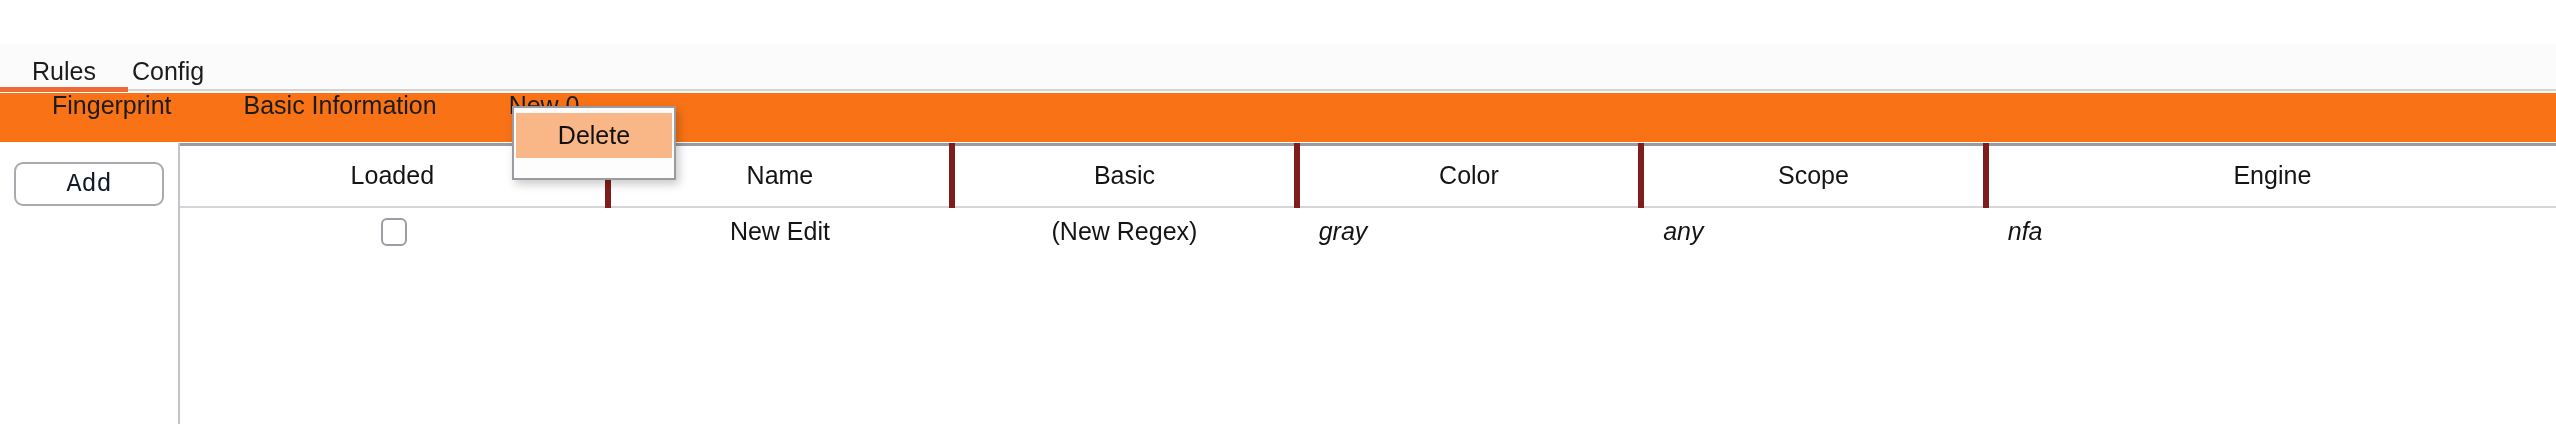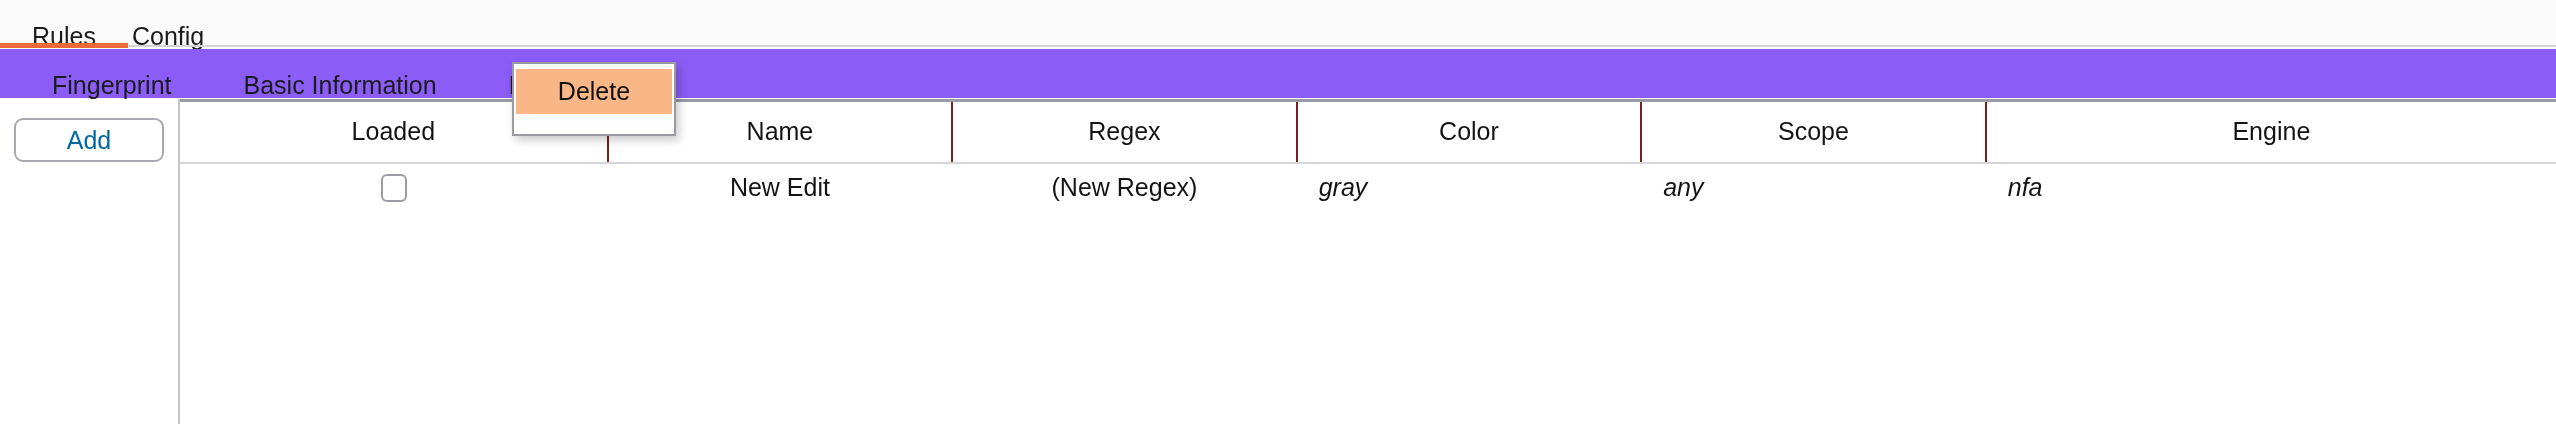--- a/index.html
+++ b/index.html
@@ -21,22 +21,23 @@
     height: 424px;
     background: #fbfbfb;
   }
 
   
   .toptabs {
     position: relative;
     height: 49px;
     background: #fbfbfb;
     display: flex;
-    align-items: flex-end;
+    align-items: center;
     padding-left: 14px;
+    margin-top: 44px;
   }
   .toptab {
     position: relative;
     font-size: 25px;
     line-height: 25px;
     color: #1b1b1b;
     padding: 5px 18px 0 18px;
     cursor: default;
     white-space: nowrap;
   }
@@ -53,23 +54,23 @@
     top: 45px;
     width: 2556px;
     height: 2px;
     background: #d3d3d3;
   }
 
   
   .subtabs {
     position: relative;
     height: 49px;
-    background: #8b5cf6;
-    display: flex;
-    align-items: flex-end;
+    background: #f97316;
+    display: flex;
+    align-items: flex-start;
     padding-left: 16px;
   }
   .subtab {
     position: relative;
     font-size: 25px;
     line-height: 25px;
     color: #1b1b1b;
     padding: 0 36px;
     white-space: nowrap;
     cursor: default;
@@ -106,23 +107,23 @@
     display: flex;
     flex-direction: column;
     gap: 9px;
     background: #ffffff;
   }
   .sidebtn {
     height: 44px;
     border: 2px solid #a9a9af;
     border-radius: 9px;
     background: #ffffff;
-    color: #0369a1;
-    font-size: 25px;
-    font-family: Liberation Sans, sans-serif;
+    color: #0f172a;
+    font-size: 25px;
+    font-family: Liberation Mono, monospace;
     display: flex;
     align-items: center;
     justify-content: center;
     cursor: pointer;
     padding: 0;
   }
 
   .table-wrap {
     position: relative;
     flex: 1;
@@ -133,21 +134,21 @@
     width: 100%;
     border-collapse: collapse;
     table-layout: fixed;
   }
   table.rules thead th {
     height: 62px;
     font-size: 25px;
     font-weight: normal;
     color: #141414;
     text-align: center;
-    border-right: 2px solid #7f1d1d;
+    border-right: 6px solid #7f1d1d;
     border-bottom: 2px solid #d6d6da;
     border-top: 3px solid #9a9aa2;
     background: #ffffff;
     padding: 0;
   }
   table.rules thead th:last-child { border-right: none; }
   table.rules tbody td {
     height: 48px;
     font-size: 25px;
     color: #141414;
@@ -237,21 +238,21 @@
           <col style="width:14.5%">
           <col style="width:14.5%">
           <col style="width:14.5%">
           <col style="width:14.5%">
           <col style="width:24.0%">
         </colgroup>
         <thead>
           <tr>
             <th>Loaded</th>
             <th>Name</th>
-            <th>Regex</th>
+            <th>Basic</th>
             <th>Color</th>
             <th>Scope</th>
             <th>Engine</th>
           </tr>
         </thead>
         <tbody>
           <tr>
             <td class="cell-center">
               <span class="checkbox"></span>
             </td>

